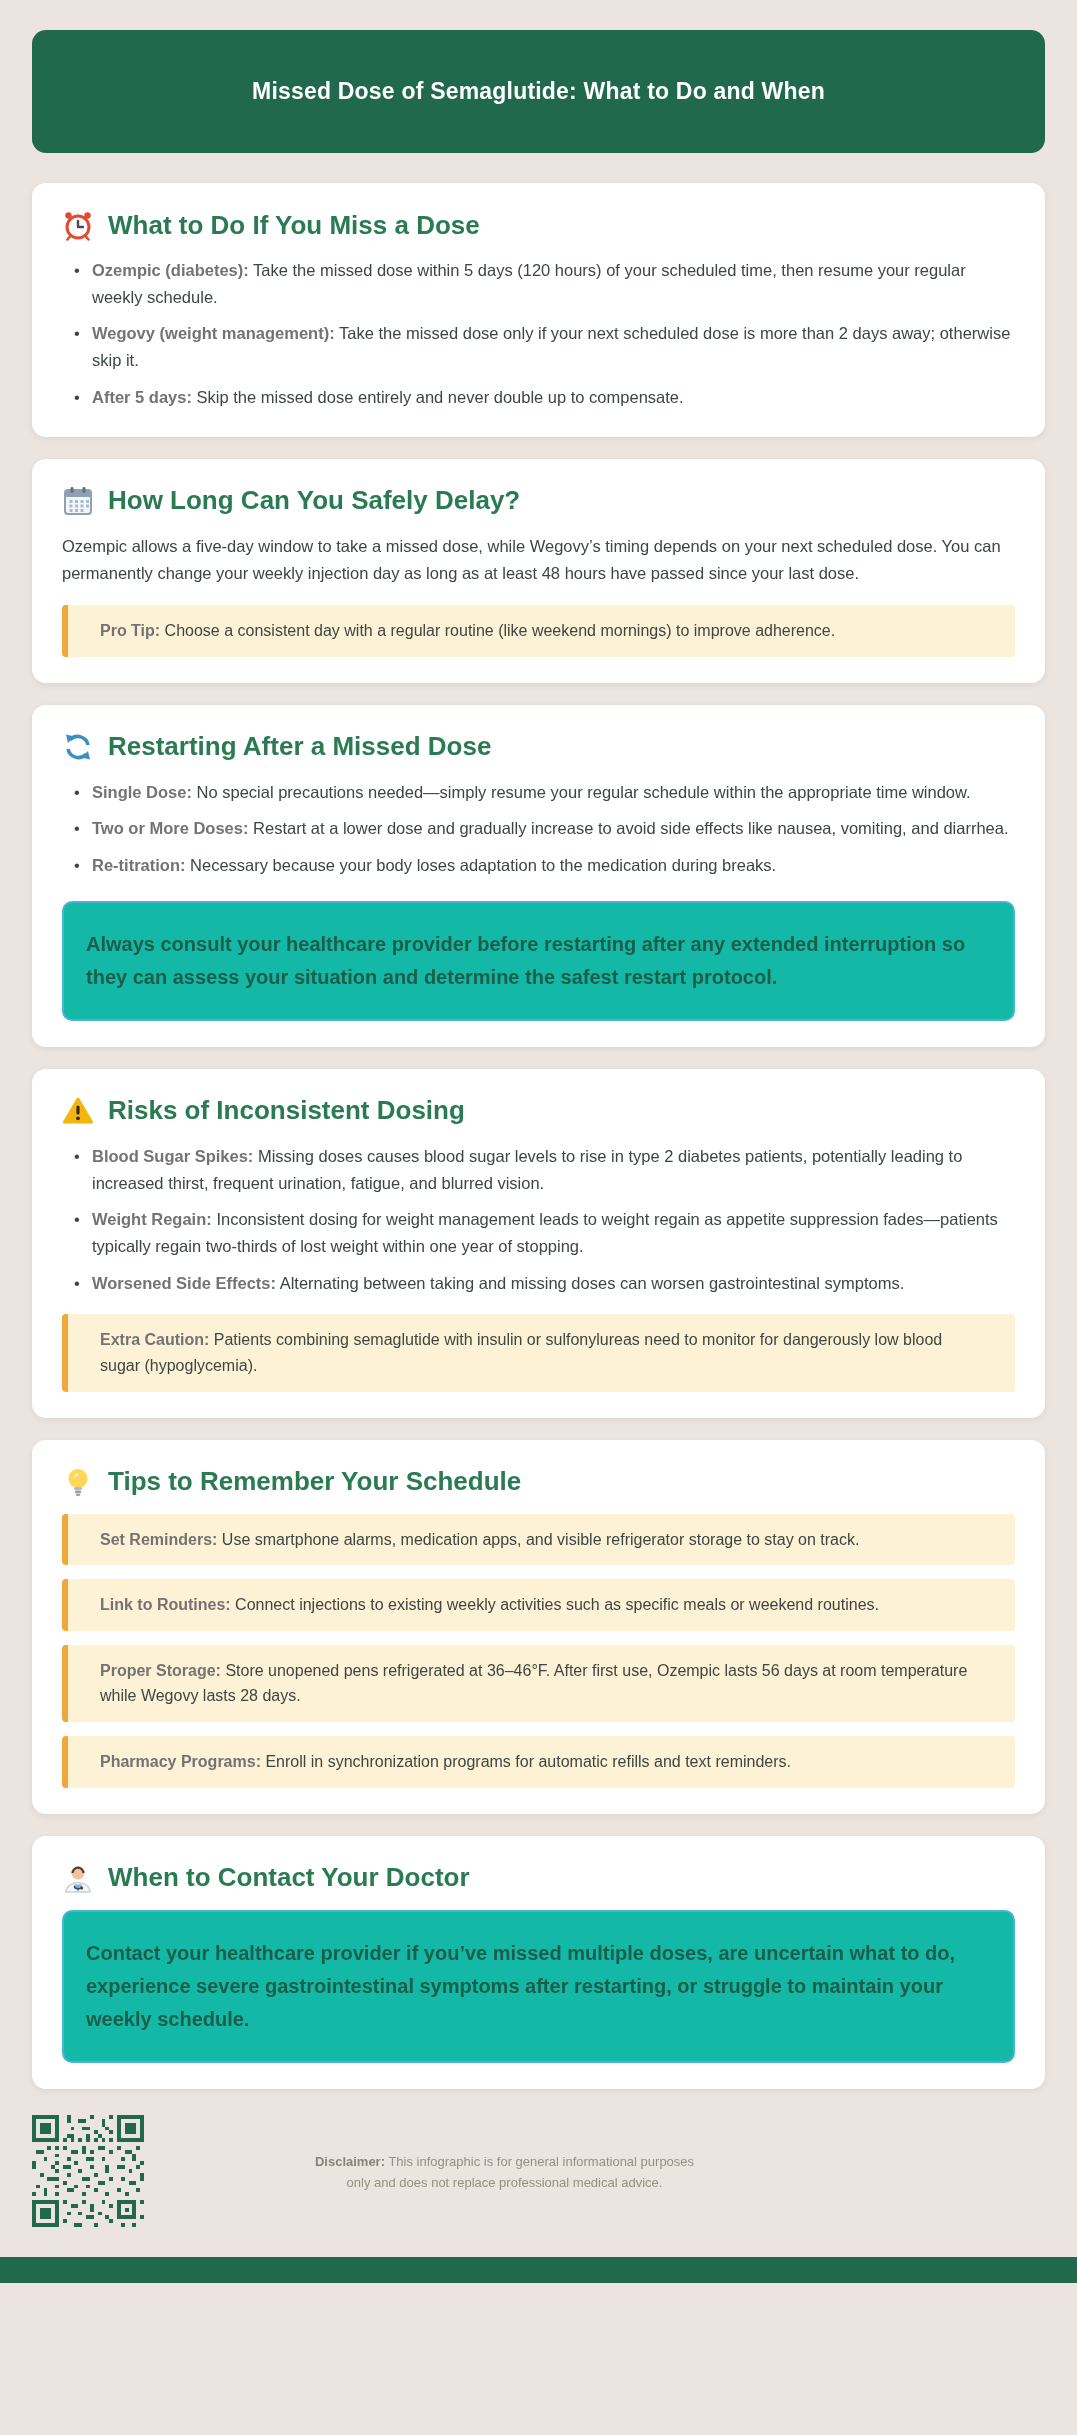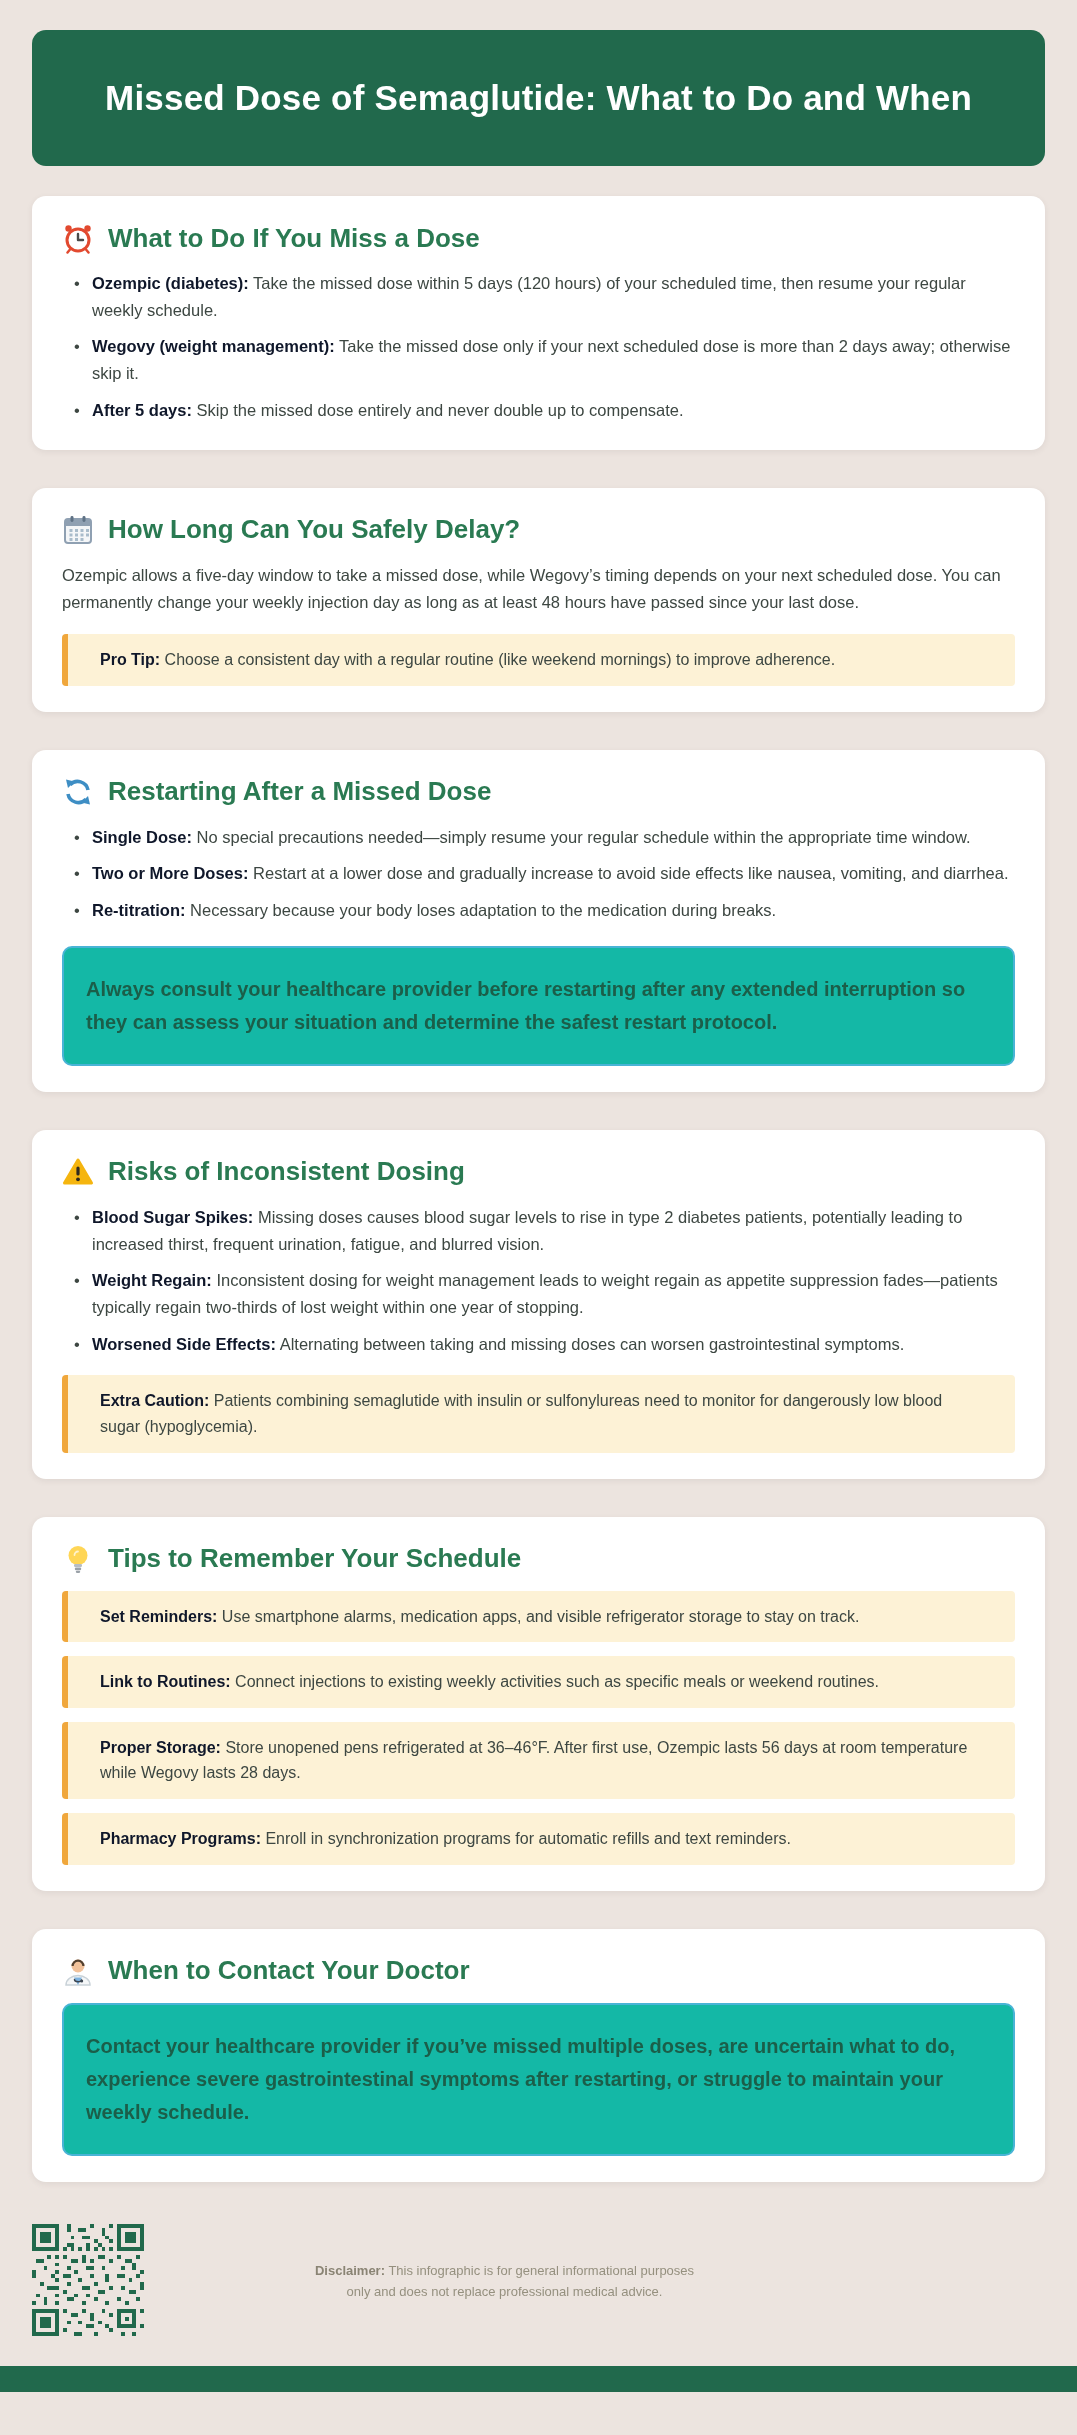--- a/index.html
+++ b/index.html
@@ -15,30 +15,30 @@
   .header {
     background: #21694c;
     border-radius: 14px;
     padding: 48px 30px;
     text-align: center;
     margin-bottom: 30px;
   }
   .header h1 {
     margin: 0;
     color: #ffffff;
-    font-size: 35px;
+    font-size: 23px;
     font-weight: bold;
     letter-spacing: 0.2px;
   }
 
   .card {
     background: #ffffff;
     border-radius: 14px;
     padding: 26px 30px;
-    margin-bottom: 38px;
+    margin-bottom: 22px;
     box-shadow: 0 2px 6px rgba(70, 55, 45, 0.08);
   }
   .card h2 {
     display: flex;
     align-items: center;
     gap: 14px;
     margin: 0 0 16px;
     color: #2a7a52;
     font-size: 26px;
     font-weight: bold;
@@ -54,21 +54,21 @@
     line-height: 1.62;
   }
   ul.bullets li:last-child { margin-bottom: 0; }
   ul.bullets li::before {
     content: "\2022";
     position: absolute;
     left: 2px;
     top: 0;
     color: #3d4742;
   }
-  strong.lead { color: #0f172a; }
+  strong.lead { color: #737373; }
 
   .paragraph {
     margin: 0 0 18px;
     font-size: 16.5px;
     line-height: 1.65;
   }
 
   .tip {
     background: #fdf2d6;
     border-left: 6px solid #f0a73c;

